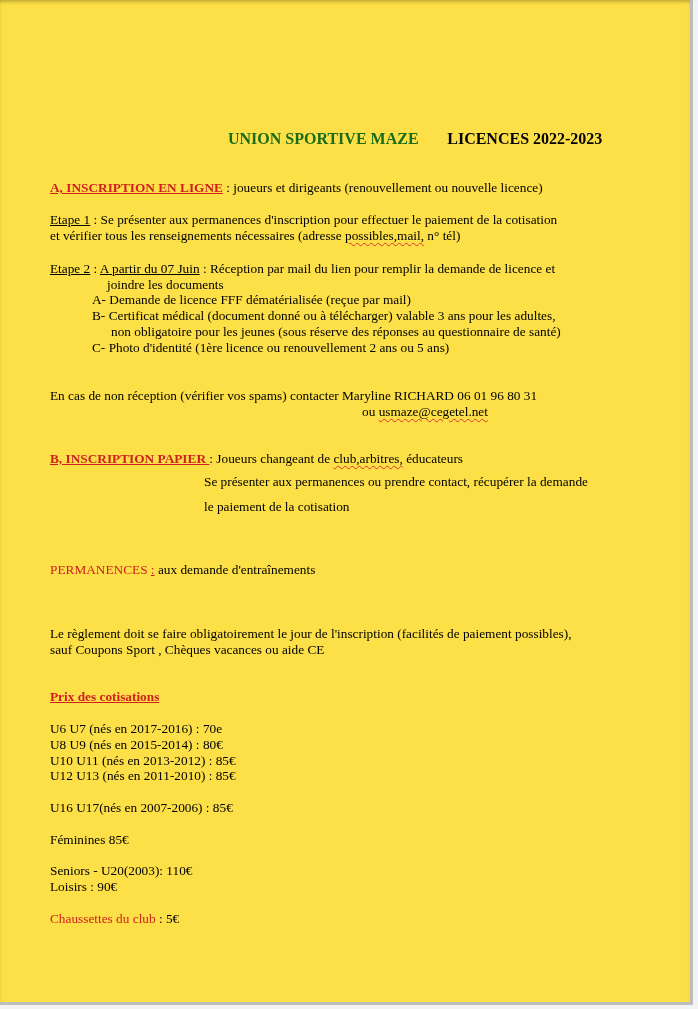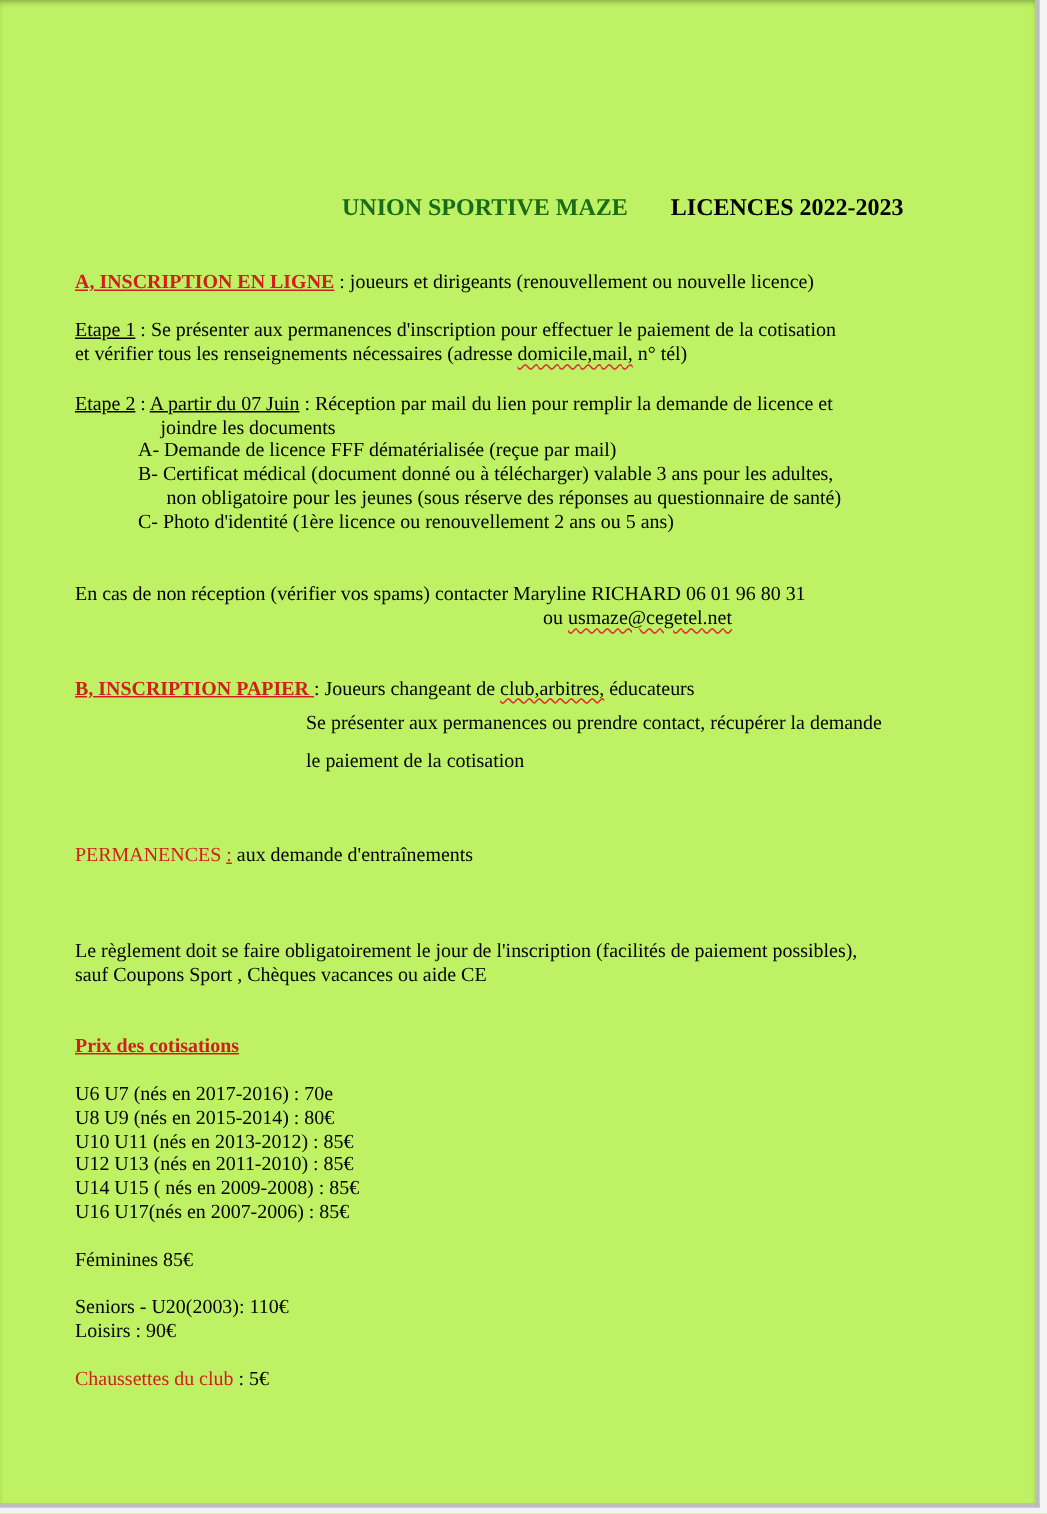--- a/index.html
+++ b/index.html
@@ -6,21 +6,21 @@
   body {
     width: 698px; height: 1009px; overflow: hidden;
     background: #f3f3f3;
     font-family: "Liberation Serif", "DejaVu Serif", serif;
     color: #000;
     position: relative;
   }
   .page {
     position: absolute; left: 0; top: 0;
     width: 690px; height: 1002px;
-    background: #bef264;
+    background: #fde047;
     border-right: 3px solid #bdbdbd;
     border-bottom: 3px solid #bdbdbd;
     box-shadow: inset 0 3px 4px -2px rgba(0,0,0,0.35);
   }
   .line {
     position: absolute;
     font-size: 13.3px;
     line-height: 16px;
     white-space: nowrap;
   }
@@ -44,21 +44,21 @@
   </div>
 
   <div class="line" style="left:50px; top:180px;">
     <span class="red-u">A,  INSCRIPTION EN LIGNE</span><span> : joueurs et dirigeants (renouvellement ou nouvelle licence)</span>
   </div>
 
   <div class="line" style="left:50px; top:212px;">
     <span class="b u">Etape 1</span><span> : Se présenter aux permanences d'inscription pour effectuer </span><span class="b">le paiement de la  cotisation</span>
   </div>
   <div class="line" style="left:50px; top:228px;">
-    <span>et vérifier tous les renseignements nécessaires (adresse </span><span class="spell">domicile,mail,</span><span> n° tél)</span>
+    <span>et vérifier tous les renseignements nécessaires (adresse </span><span class="spell">possibles,mail,</span><span> n° tél)</span>
   </div>
 
   <div class="line" style="left:50px; top:261px;">
     <span class="b u">Etape 2</span><span> : </span><span class="u">A partir du 07 Juin</span><span> : Réception par mail du lien pour remplir la demande de licence et</span>
   </div>
   <div class="line" style="left:107px; top:277px;">joindre les documents</div>
 
   <div class="line" style="left:92px; top:292px;">
     <span>A- </span><span class="b">Demande de licence FFF dématérialisée</span><span> (reçue par mail)</span>
   </div>
@@ -93,21 +93,20 @@
   <div class="line" style="left:50px; top:642px;">sauf Coupons Sport , Chèques vacances ou aide CE</div>
 
   <div class="line" style="left:50px; top:689px;">
     <span class="red-u">Prix des cotisations</span>
   </div>
 
   <div class="line" style="left:50px; top:721px;"><span class="b">U6 U7</span><span> (nés en 2017-2016) : 70e</span></div>
   <div class="line" style="left:50px; top:737px;"><span class="b">U8 U9</span><span> (nés en 2015-2014) : 80€</span></div>
   <div class="line" style="left:50px; top:753px;"><span class="b">U10 U11</span><span> (nés en 2013-2012) : 85€</span></div>
   <div class="line" style="left:50px; top:768px;"><span class="b">U12 U13</span><span> (nés en 2011-2010) : 85€</span></div>
-  <div class="line" style="left:50px; top:784px;"><span class="b">U14 U15</span><span> ( nés en 2009-2008) : 85€</span></div>
   <div class="line" style="left:50px; top:800px;"><span class="b">U16 U17</span><span>(nés en 2007-2006) : 85€</span></div>
   <div class="line" style="left:50px; top:832px;"><span class="b">Féminines</span><span>  85€</span></div>
 
   <div class="line" style="left:50px; top:863px;"><span class="b">Seniors - U20</span><span>(2003): 110€</span></div>
   <div class="line" style="left:50px; top:879px;"><span class="b">Loisirs :</span><span> 90€</span></div>
 
   <div class="line" style="left:50px; top:911px;"><span class="b red">Chaussettes du club</span><span> : 5€</span></div>
 
 </div>
 

